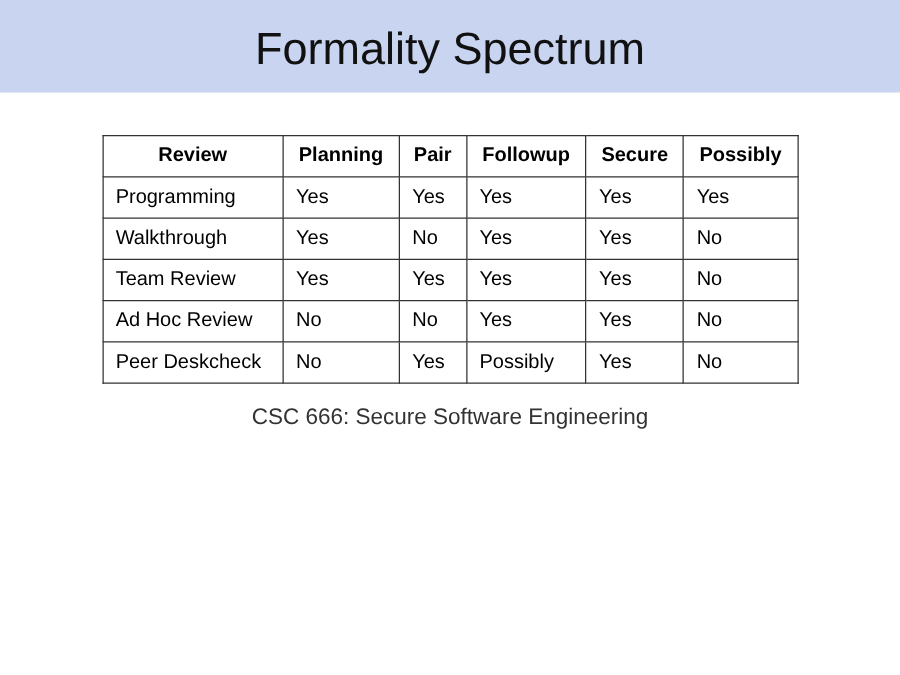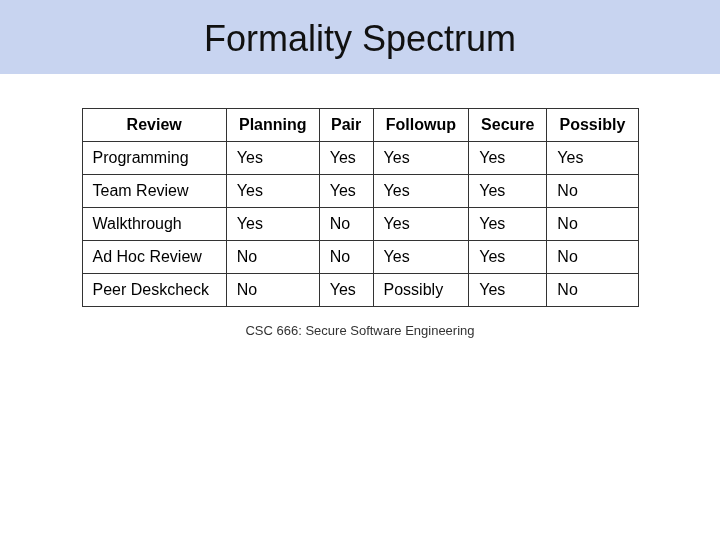--- a/index.html
+++ b/index.html
@@ -47,21 +47,21 @@
       background: #ffffff;
       font-weight: bold;
     }
 
     td {
       background: #ffffff;
     }
 
     .footer {
       margin-top: 16px;
-      font-size: 13px;
+      font-size: 18px;
       color: #333;
     }
   </style>
 </head>
 <body>
 
 <div class="title-area">
   <span class="title-text">Formality Spectrum</span>
 </div>
 
@@ -80,31 +80,31 @@
     <tbody id="table-body">
     <tr>
           <td>Programming</td>
           <td>Yes</td>
           <td>Yes</td>
           <td>Yes</td>
           <td>Yes</td>
           <td>Yes</td>
         </tr>
         <tr>
-          <td>Team Review</td>
+          <td>Walkthrough</td>
           <td>Yes</td>
-          <td>Yes</td>
+          <td>No</td>
           <td>Yes</td>
           <td>Yes</td>
           <td>No</td>
         </tr>
         <tr>
-          <td>Walkthrough</td>
+          <td>Team Review</td>
           <td>Yes</td>
-          <td>No</td>
+          <td>Yes</td>
           <td>Yes</td>
           <td>Yes</td>
           <td>No</td>
         </tr>
         <tr>
           <td>Ad Hoc Review</td>
           <td>No</td>
           <td>No</td>
           <td>Yes</td>
           <td>Yes</td>

